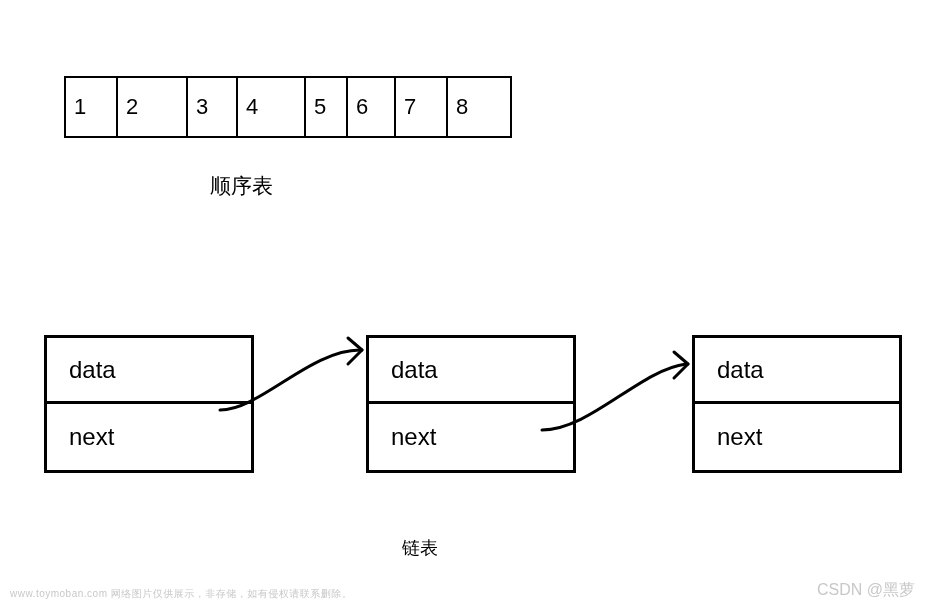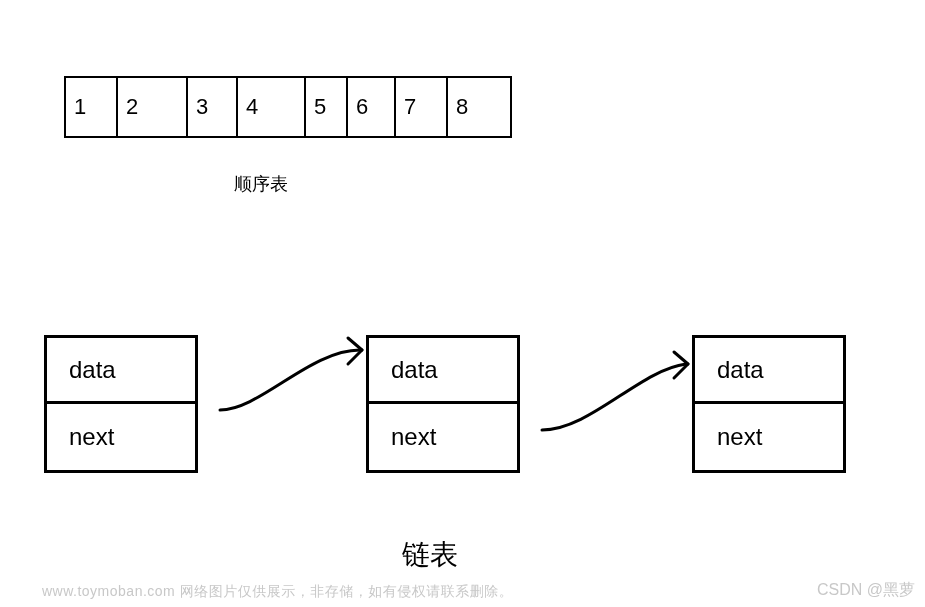--- a/index.html
+++ b/index.html
@@ -32,61 +32,59 @@
     .w3 { width: 52px; }
     .w4 { width: 70px; }
     .w5 { width: 44px; }
     .w6 { width: 50px; }
     .w7 { width: 54px; }
     .w8 { width: 66px; }
     .array-label {
       position: absolute;
       top: 172px;
       left: 210px;
-      font-size: 18px;
-      margin-left: 24px;
+      font-size: 21px;
     }
     .node {
       position: absolute;
-      width: 154px;
+      width: 210px;
       border: 3px solid #000;
     }
     .node-cell {
       height: 66px;
       display: flex;
       align-items: center;
       padding-left: 22px;
       font-size: 24px;
     }
     .node-cell:first-child { border-bottom: 3px solid #000; }
     .node1 { top: 335px; left: 44px; }
     .node2 { top: 335px; left: 366px; }
     .node3 { top: 335px; left: 692px; }
     .linked-label {
       position: absolute;
       top: 536px;
       left: 402px;
-      font-size: 28px;
+      font-size: 18px;
     }
     .arrow-svg {
       position: absolute;
       top: 310px;
       left: 200px;
       width: 540px;
       height: 180px;
       pointer-events: none;
     }
     .watermark-left {
       position: absolute;
       bottom: 6px;
       left: 10px;
-      font-size: 14px;
+      font-size: 10px;
       color: #c8c8c8;
       letter-spacing: 0.5px;
-      margin-left: 32px;
     }
     .watermark-right {
       position: absolute;
       bottom: 6px;
       right: 10px;
       font-size: 16px;
       color: #c8c8c8;
     }
   </style>
 </head>

